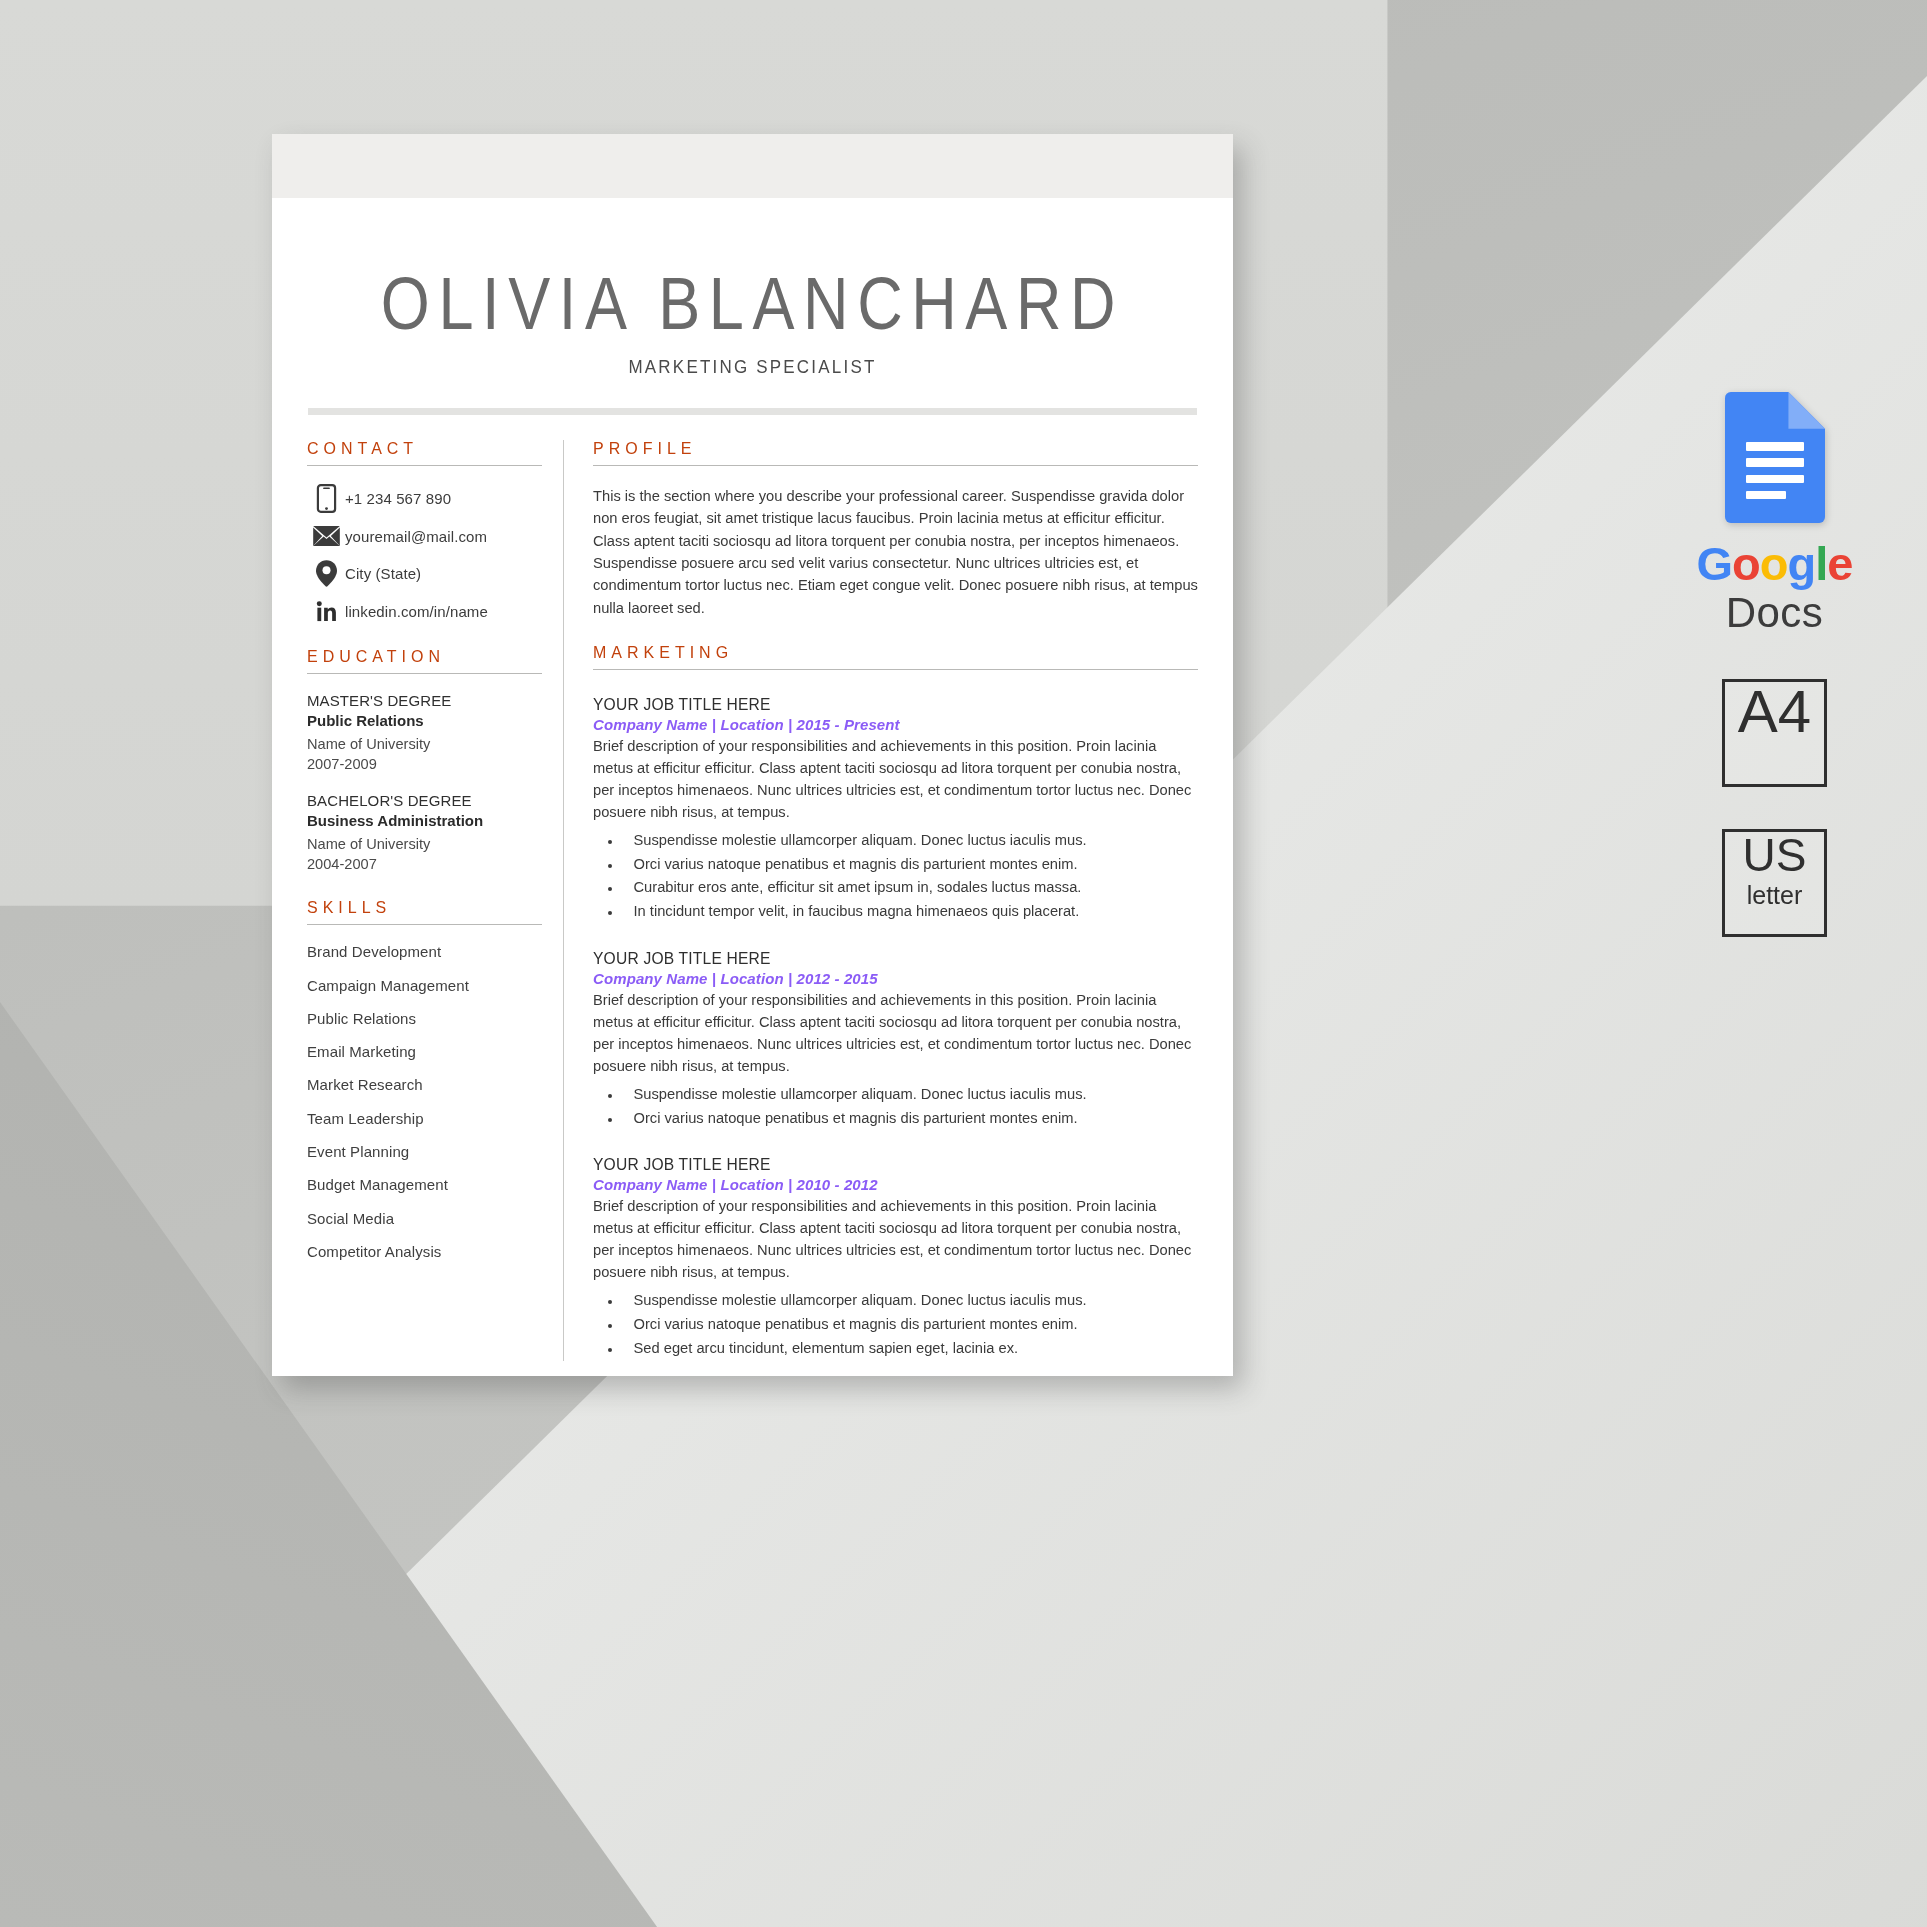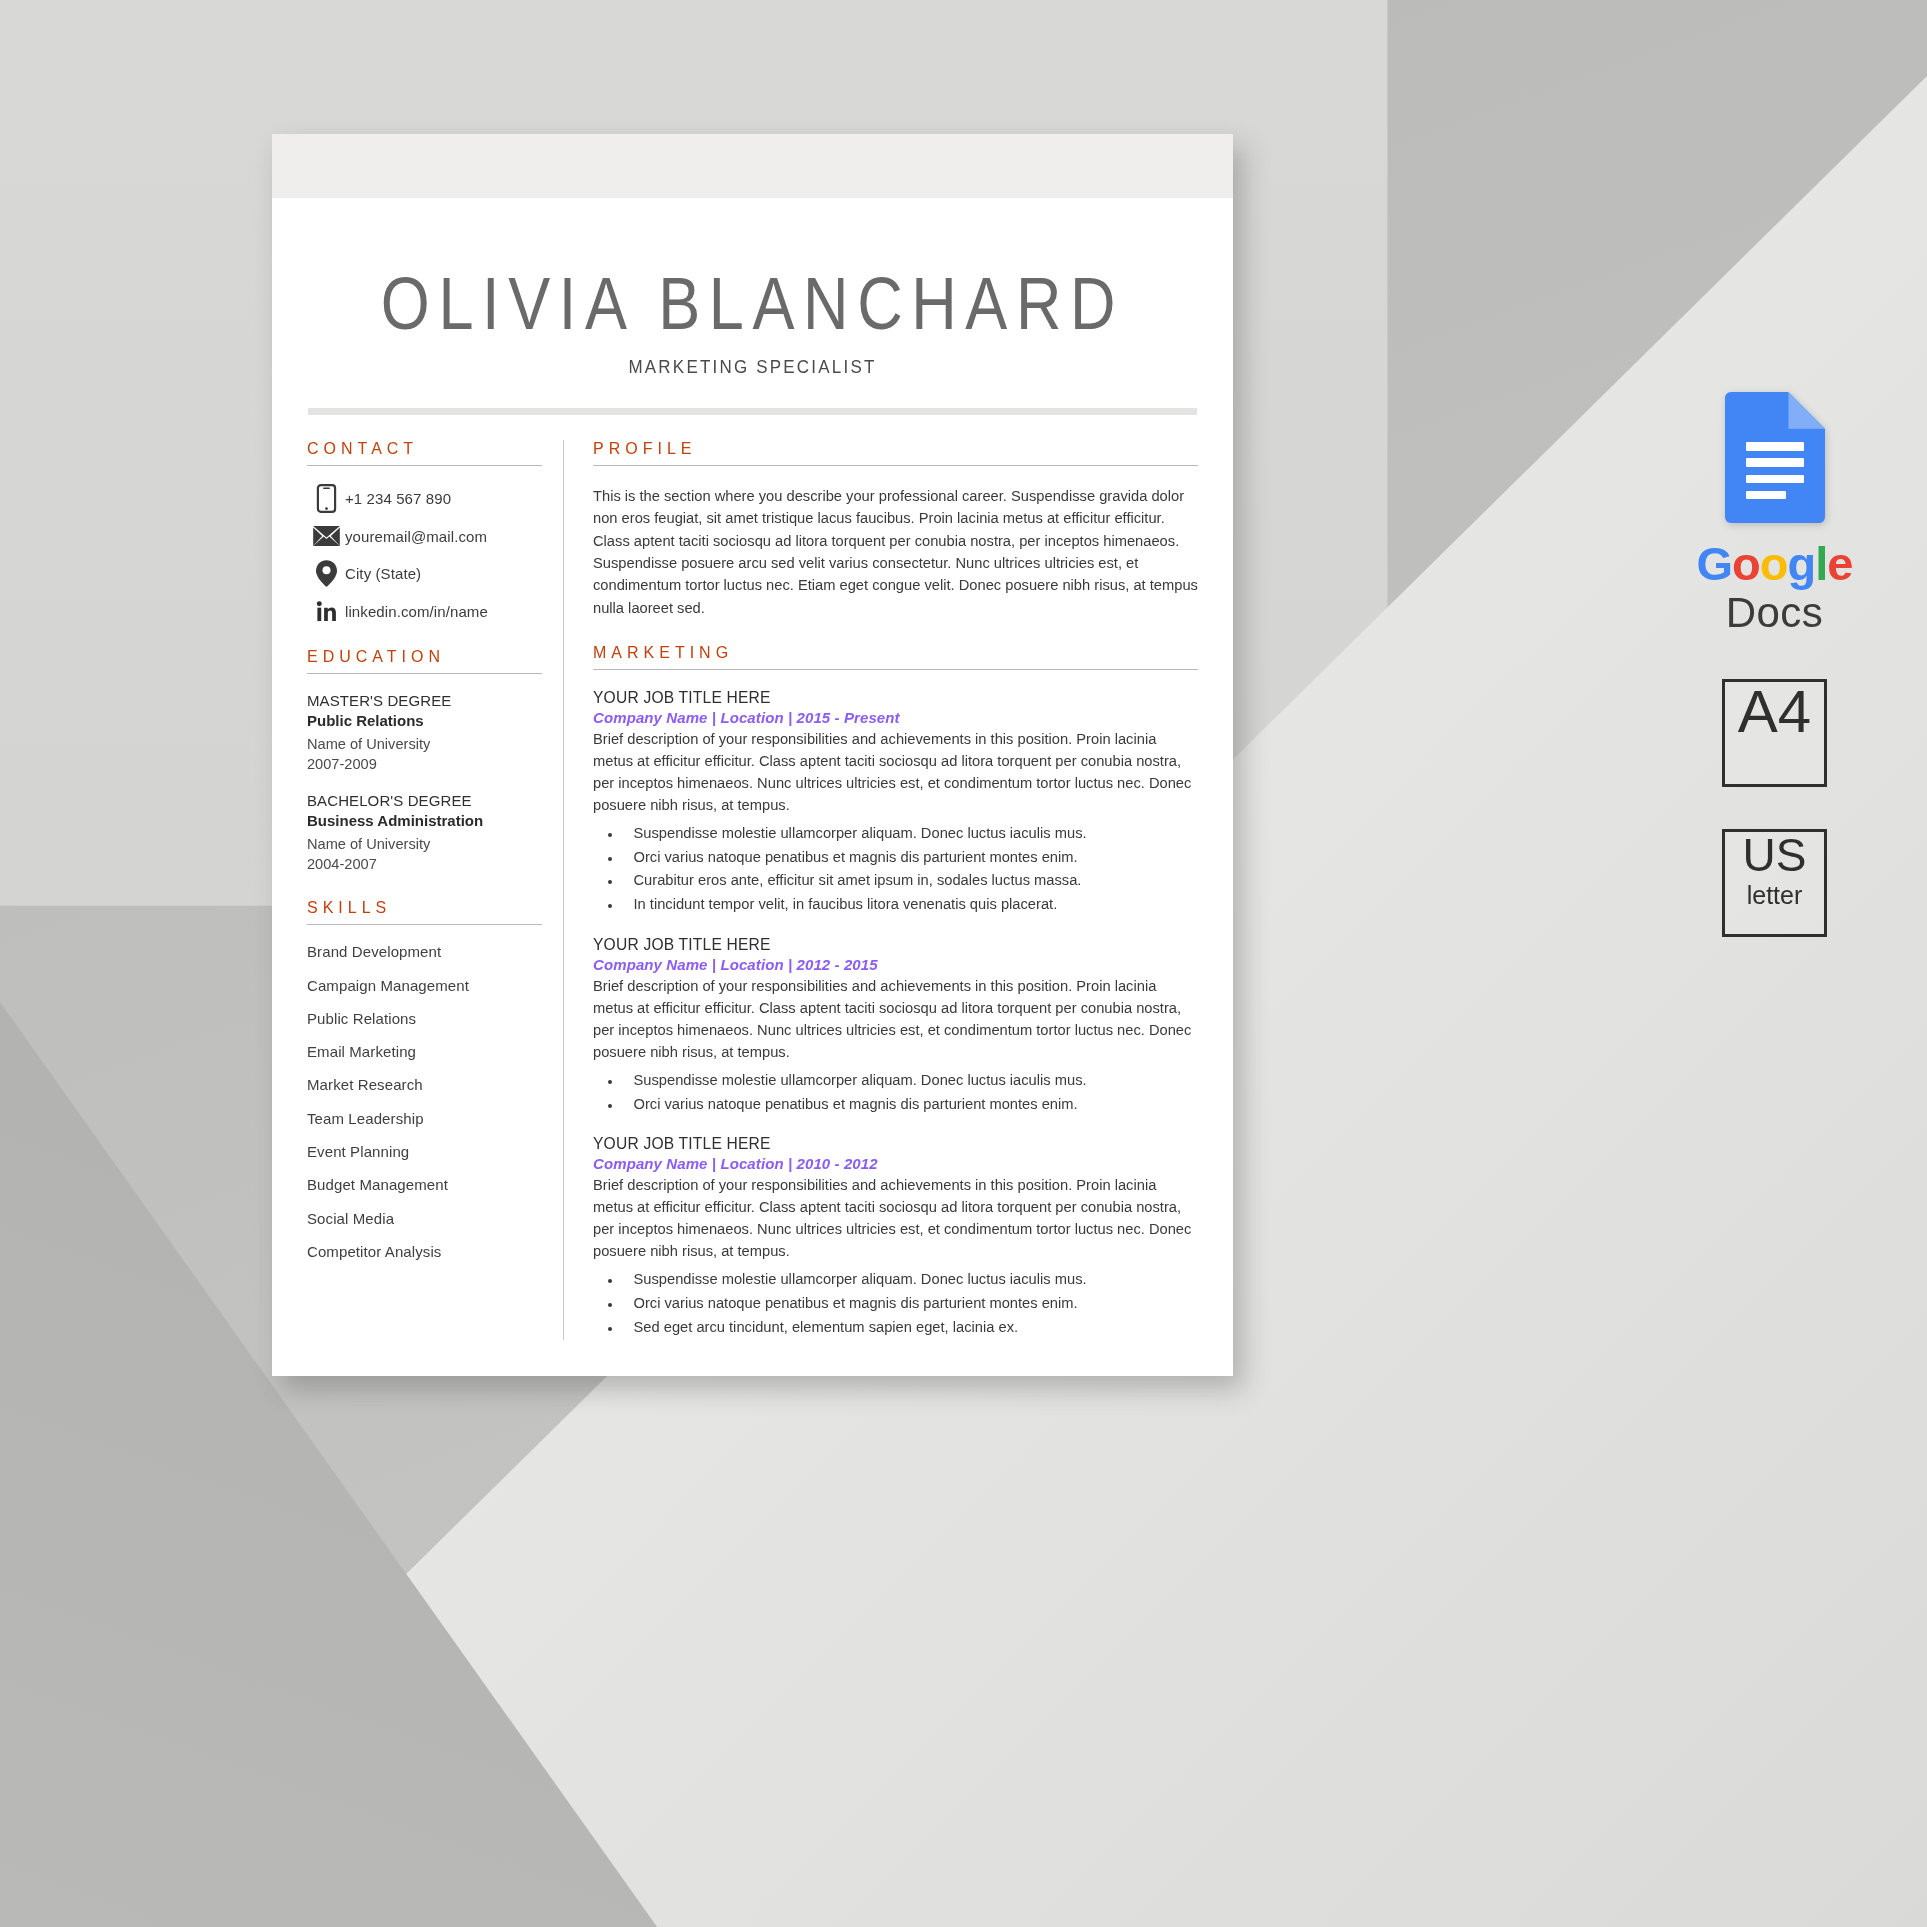--- a/index.html
+++ b/index.html
@@ -143,21 +143,21 @@
   }
 
   
   .profile-text {
     margin-top: 19px;
     font-size: 14.7px; color: #3a3a3a; font-weight: 400;
     line-height: 1.52; text-align: left;
   }
 
   
-  .job { margin-top: 19px; }
+  .job { margin-top: 26px; }
   .job-title {
     font-size: 15.6px; color: #2e2e2e; font-weight: 400;
     letter-spacing: 0.2px;
   }
   .job-meta {
     font-size: 15px; color: #8b5cf6; font-weight: 600;
     font-style: italic; margin-top: 1.9px; letter-spacing: 0.1px;
   }
   .job-desc {
     font-size: 14.7px; color: #3a3a3a; font-weight: 400;
@@ -345,21 +345,21 @@
             <div class="sec-rule"></div>
 
             <div class="job">
               <div class="job-title">YOUR JOB TITLE HERE</div>
               <div class="job-meta">Company Name | Location | 2015 - Present</div>
               <div class="job-desc">Brief description of your responsibilities and achievements in this position. Proin lacinia metus at efficitur efficitur. Class aptent taciti sociosqu ad litora torquent per conubia nostra, per inceptos himenaeos. Nunc ultrices ultricies est, et condimentum tortor luctus nec. Donec posuere nibh risus, at tempus.</div>
               <ul class="job-bullets">
                 <li>Suspendisse molestie ullamcorper aliquam. Donec luctus iaculis mus.</li>
                 <li>Orci varius natoque penatibus et magnis dis parturient montes enim.</li>
                 <li>Curabitur eros ante, efficitur sit amet ipsum in, sodales luctus massa.</li>
-                <li>In tincidunt tempor velit, in faucibus litora venenatis quis placerat.</li>
+                <li>In tincidunt tempor velit, in faucibus magna himenaeos quis placerat.</li>
               </ul>
             </div>
 
             <div class="job">
               <div class="job-title">YOUR JOB TITLE HERE</div>
               <div class="job-meta">Company Name | Location | 2012 - 2015</div>
               <div class="job-desc">Brief description of your responsibilities and achievements in this position. Proin lacinia metus at efficitur efficitur. Class aptent taciti sociosqu ad litora torquent per conubia nostra, per inceptos himenaeos. Nunc ultrices ultricies est, et condimentum tortor luctus nec. Donec posuere nibh risus, at tempus.</div>
               <ul class="job-bullets">
                 <li>Suspendisse molestie ullamcorper aliquam. Donec luctus iaculis mus.</li>
                 <li>Orci varius natoque penatibus et magnis dis parturient montes enim.</li>

